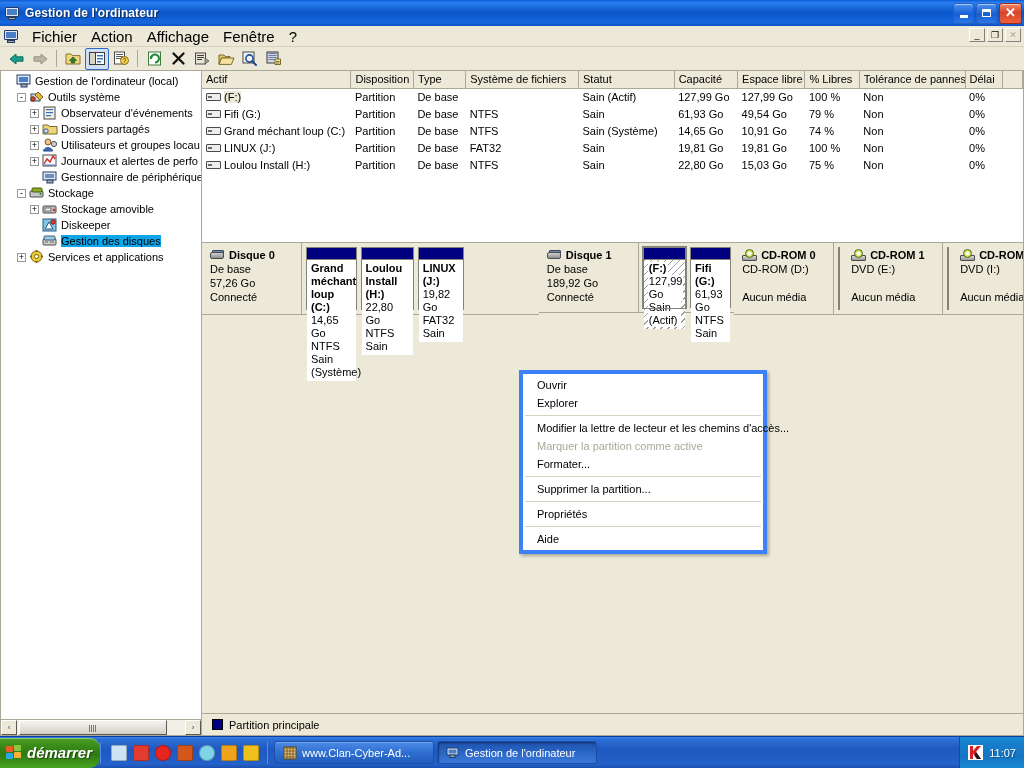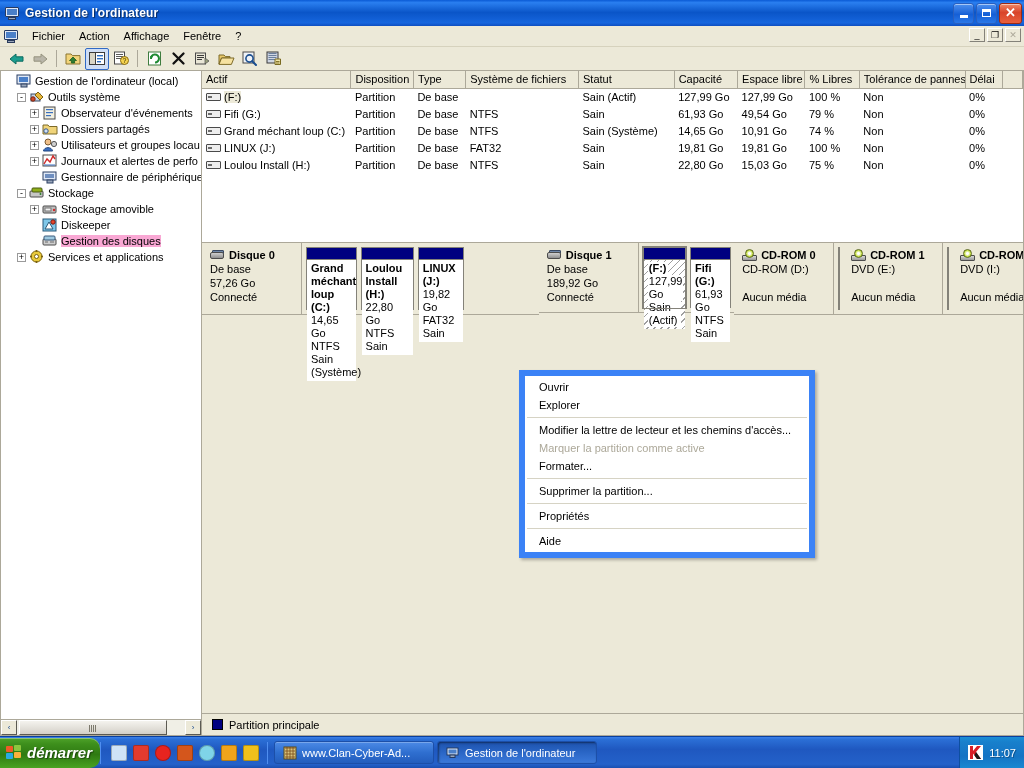--- a/index.html
+++ b/index.html
@@ -56,21 +56,21 @@
   
   #menubar {
     height:21px; flex:0 0 21px;
     background:#ece9d8;
     display:flex; align-items:center;
     border-bottom:1px solid #d6d2bd;
     padding-left:3px;
     position:relative;
   }
   #menubar .mb-icon { width:16px; height:16px; margin-right:6px; flex:0 0 16px;}
-  .mi { padding:2px 7px; color:#000; font-size:11px; }
+  .mi { padding:2px 7px; color:#000; font-size:15px; }
   .mdi-btns { position:absolute; right:3px; top:2px; display:flex; gap:2px; }
   .mdi-btn {
     width:16px; height:14px; background:#ece9d8;
     border:1px solid #fff; border-right-color:#848279; border-bottom-color:#848279;
     display:flex; align-items:center; justify-content:center;
     font-size:9px; color:#000; line-height:1;
   }
   .mdi-btn.disabled { color:#aca899; }
 
   
@@ -95,21 +95,21 @@
   #tree { flex:1 1 auto; overflow:hidden; padding:2px 0 0 3px; }
   .tnode { display:flex; align-items:center; height:16px; white-space:nowrap; font-size:11px;}
   .tnode .expander {
     width:9px; height:9px; border:1px solid #9a9a9a; background:#fff;
     font-size:9px; line-height:7px; text-align:center; color:#000;
     margin-right:3px; flex:0 0 9px; font-family:"Liberation Sans",sans-serif;
   }
   .tnode .nogly { width:9px; margin-right:3px; flex:0 0 9px;}
   .tnode .ticon { width:16px; height:16px; margin-right:3px; flex:0 0 16px; position:relative;}
   .tnode .tlabel { overflow:hidden; text-overflow:clip; }
-  .tnode.sel .tlabel { background:#f9a8d4; }
+  .tnode.sel .tlabel { background:#0ea5e9; }
   .indent1 { padding-left:0px; }
   .indent2 { padding-left:13px; }
   .indent3 { padding-left:26px; }
 
   #tree-hscroll {
     height:16px; flex:0 0 16px; background:#ece9d8;
     border-top:1px solid #aca899; display:flex; align-items:center;
   }
   .sb-arrow {
     width:16px; height:15px; background:#ece9d8;
@@ -188,22 +188,22 @@
 
   
   #legend {
     height:22px; flex:0 0 22px; background:#ece9d8;
     border-top:1px solid #aca899; display:flex; align-items:center; padding-left:10px; gap:6px;
   }
   .lg-sw { width:11px; height:11px; background:#000080; border:1px solid #000;}
 
   
   #ctxmenu {
-    position:absolute; left:519px; top:370px; width:296px;
-    background:#fff; border:6px solid #3b82f6;
+    position:absolute; left:519px; top:370px; width:248px;
+    background:#fff; border:4px solid #3b82f6;
     box-shadow: 2px 2px 3px rgba(0,0,0,0.28);
     padding:2px 0; z-index:50;
   }
   .cmi { height:18px; line-height:18px; padding:0 10px 0 14px; font-size:11px; color:#000; white-space:nowrap;}
   .cmi.disabled { color:#aca899; }
   .cmsep { height:1px; background:#d6d3c4; margin:3px 2px 3px 2px;}
 
   
   #taskbar {
     position:absolute; left:0; bottom:0; width:1024px; height:32px;

